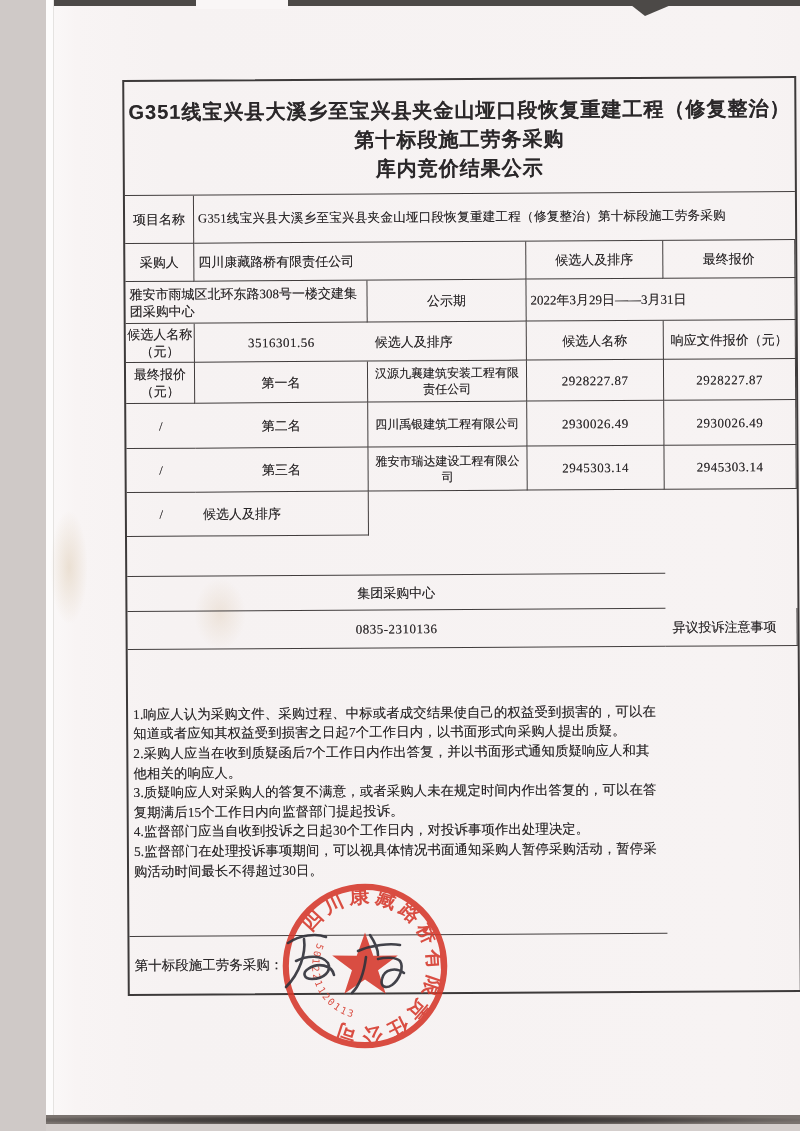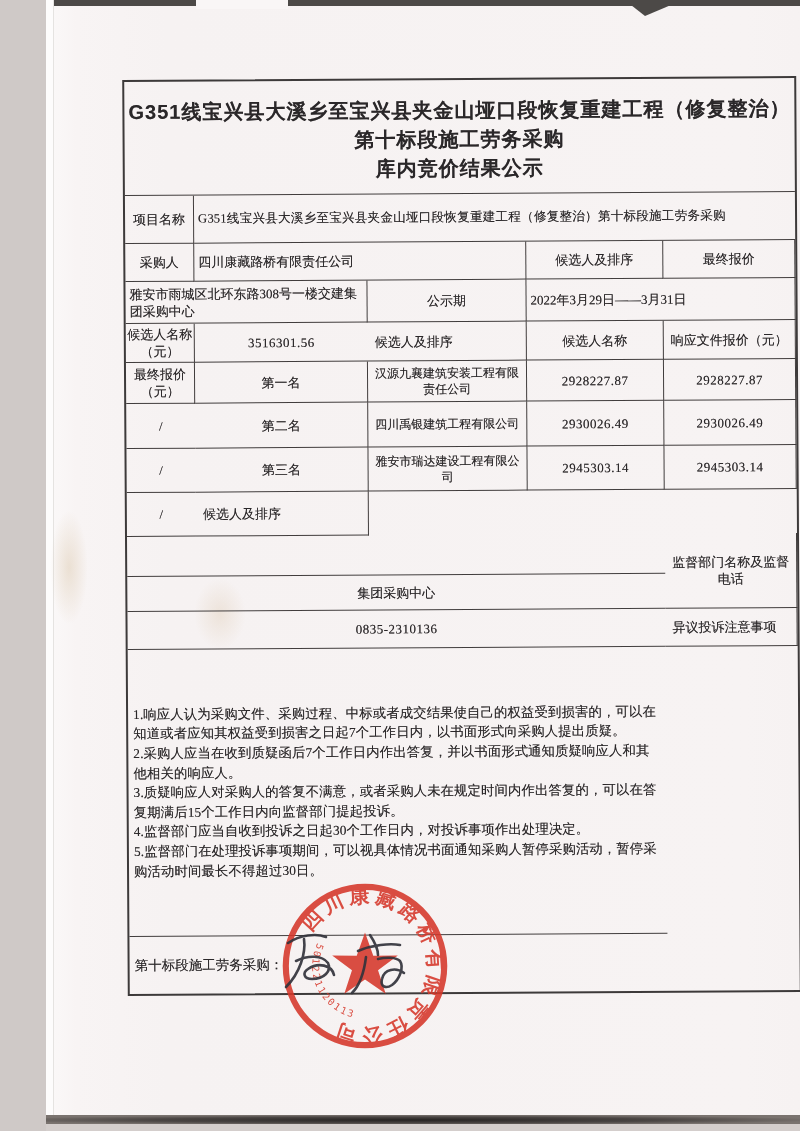--- a/index.html
+++ b/index.html
@@ -108,21 +108,20 @@
 
     <div class="cell">第三名</div>
     <div class="cell candname">雅安市瑞达建设工程有限公司</div>
     <div class="cell num">2945303.14</div>
     <div class="cell num">2945303.14</div>
     <div class="cell er">/</div>
 
     <div class="cell wrapL">候选人及排序</div>
     <div class="cell sp4 er left"></div>
 
-    <div class="cell rsp2 label">监督部门名称及监督电话</div>
     <div class="cell sp4 er">集团采购中心</div>
     <div class="cell sp4 er num">0835-2310136</div>
 
     <div class="cell wrapL" style="align-items:center;">异议投诉注意事项</div>
     <div class="cell sp4 er objection">
       <div class="obj-inner">
         <div>1.响应人认为采购文件、采购过程、中标或者成交结果使自己的权益受到损害的，可以在知道或者应知其权益受到损害之日起7个工作日内，以书面形式向采购人提出质疑。</div>
         <div>2.采购人应当在收到质疑函后7个工作日内作出答复，并以书面形式通知质疑响应人和其他相关的响应人。</div>
         <div>3.质疑响应人对采购人的答复不满意，或者采购人未在规定时间内作出答复的，可以在答复期满后15个工作日内向监督部门提起投诉。</div>
         <div>4.监督部门应当自收到投诉之日起30个工作日内，对投诉事项作出处理决定。</div>

